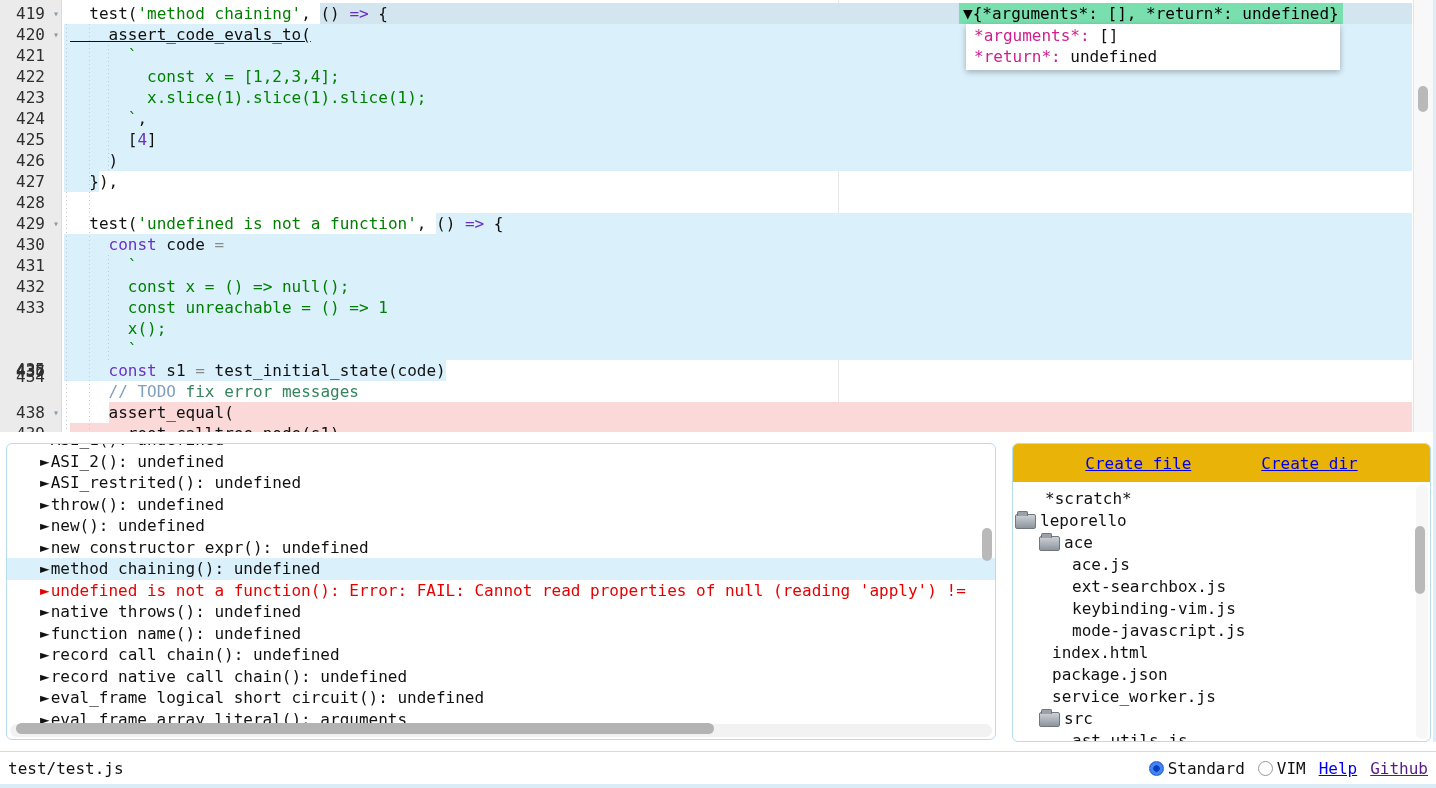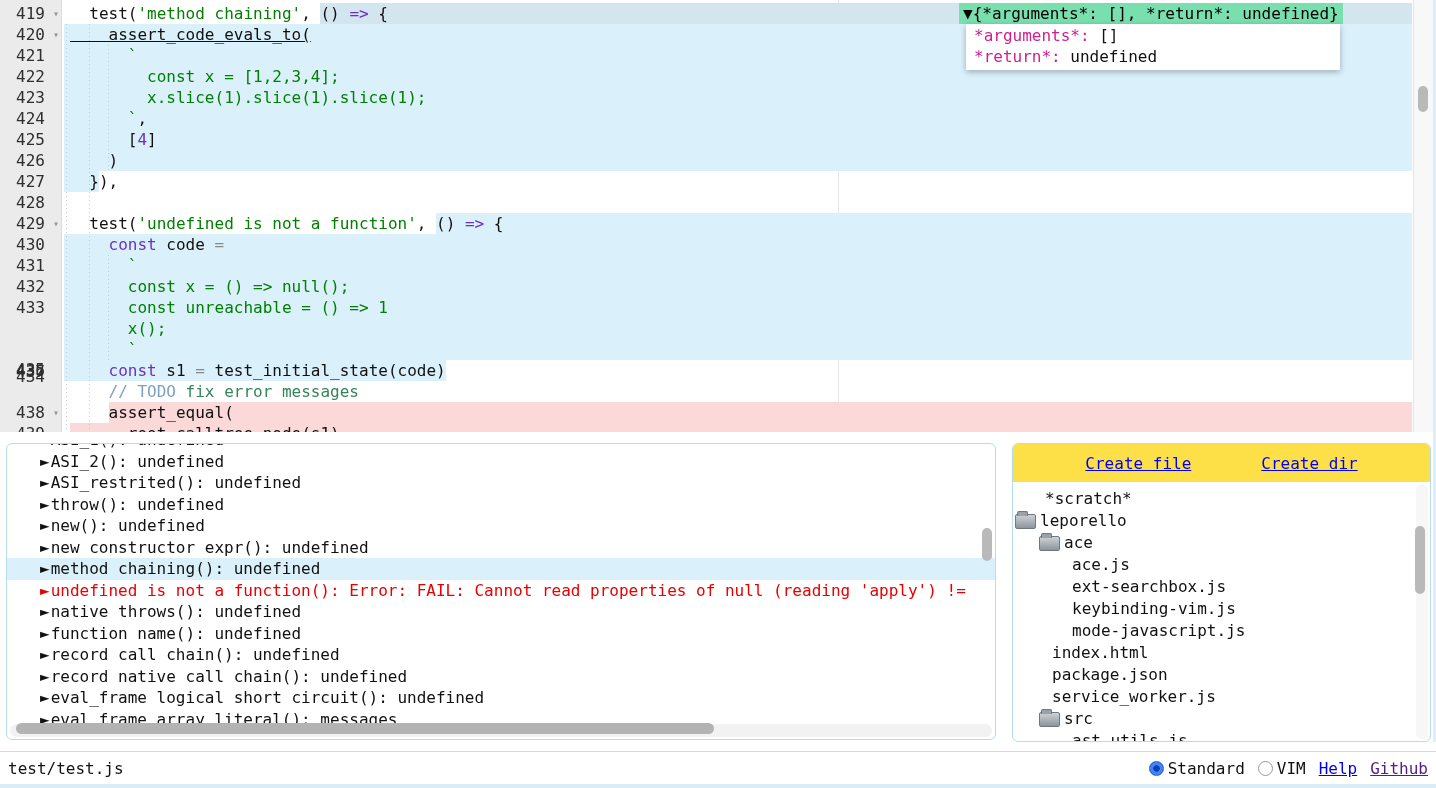--- a/index.html
+++ b/index.html
@@ -43,21 +43,21 @@
   .res-row { position:absolute; left:0; width:100%; height:22px; padding-left:33px; white-space:pre; overflow:hidden; font:16px/21px "DejaVu Sans Mono", monospace; color:#111; }
   .res-row.sel { background:#daf0fb; }
   .res-row.err { color:#e60000; }
   .res-row .tri { margin-right:1px; }
   #res-hscroll-track { position:absolute; left:3px; right:3px; bottom:2px; height:13px; background:#f2f2f2; border-radius:7px; }
   #res-hscroll-thumb { position:absolute; left:6px; bottom:3px; width:698px; height:11px; background:#b3b3b3; border-radius:5.5px; }
   #res-vscroll-thumb { position:absolute; right:3px; top:84px; width:10px; height:33px; background:#b9b9b9; border-radius:5px; }
 
   
   #files-panel { position:absolute; left:1012px; top:443px; width:419px; height:299px; background:#fff; border:1px solid #b7dcec; border-radius:6px; overflow:hidden; z-index:2; }
-  #files-header { height:38px; background:#fde047; display:flex; justify-content:center; align-items:center; gap:70px; }
+  #files-header { height:38px; background:#eab308; display:flex; justify-content:center; align-items:center; gap:70px; }
   #files-header a { color:#0000ee; text-decoration:underline; font:16px "DejaVu Sans Mono", monospace; cursor:pointer; }
   .tree-row { position:absolute; height:22px; display:flex; align-items:center; white-space:pre; font:16px/22px "DejaVu Sans Mono", monospace; color:#111; }
   .folder-ic { display:inline-block; width:21px; height:15px; margin-right:4px; background:linear-gradient(#cdd2d7,#8d949c); border:1px solid #70777f; border-radius:2px; position:relative; }
   .folder-ic::before { content:''; position:absolute; top:-4px; left:1px; width:9px; height:4px; background:#9aa1a9; border:1px solid #70777f; border-bottom:none; border-radius:2px 2px 0 0; }
   #files-vscroll-track { position:absolute; right:2px; top:40px; bottom:2px; width:12px; background:#f7f7f7; border-radius:6px; }
   #files-vscroll-thumb { position:absolute; right:3px; top:42px; width:10px; height:68px; background:#b9b9b9; border-radius:5px; }
 
   
   #statusbar { position:absolute; left:0; top:751px; width:1436px; height:33px; background:#fff; border-top:1px solid #c9dee9; display:flex; justify-content:space-between; align-items:center; padding:0 8px; font:16px "DejaVu Sans Mono", monospace; }
   #status-right { display:flex; align-items:center; gap:13px; }
@@ -168,21 +168,21 @@
         <div class="res-row" style="top: 49.5px;"><span class="tri">►</span><span>throw(): undefined</span></div>
         <div class="res-row" style="top: 71px;"><span class="tri">►</span><span>new(): undefined</span></div>
         <div class="res-row" style="top: 92.5px;"><span class="tri">►</span><span>new constructor expr(): undefined</span></div>
         <div class="res-row sel" style="top: 114px;"><span class="tri">►</span><span>method chaining(): undefined</span></div>
         <div class="res-row err" style="top: 135.5px;"><span class="tri">►</span><span>undefined is not a function(): Error: FAIL: Cannot read properties of null (reading 'apply') !=</span></div>
         <div class="res-row" style="top: 157px;"><span class="tri">►</span><span>native throws(): undefined</span></div>
         <div class="res-row" style="top: 178.5px;"><span class="tri">►</span><span>function name(): undefined</span></div>
         <div class="res-row" style="top: 200px;"><span class="tri">►</span><span>record call chain(): undefined</span></div>
         <div class="res-row" style="top: 221.5px;"><span class="tri">►</span><span>record native call chain(): undefined</span></div>
         <div class="res-row" style="top: 243px;"><span class="tri">►</span><span>eval_frame logical short circuit(): undefined</span></div>
-        <div class="res-row" style="top: 264.5px;"><span class="tri">►</span><span>eval_frame array_literal(): messages</span></div>
+        <div class="res-row" style="top: 264.5px;"><span class="tri">►</span><span>eval_frame array_literal(): arguments</span></div>
       </div>
 
     <div id="res-vscroll-thumb"></div>
     <div id="res-hscroll-track">
       <div id="res-hscroll-thumb"></div>
     </div>
   </div>
 
   <div id="files-panel">
     <div id="files-header">

